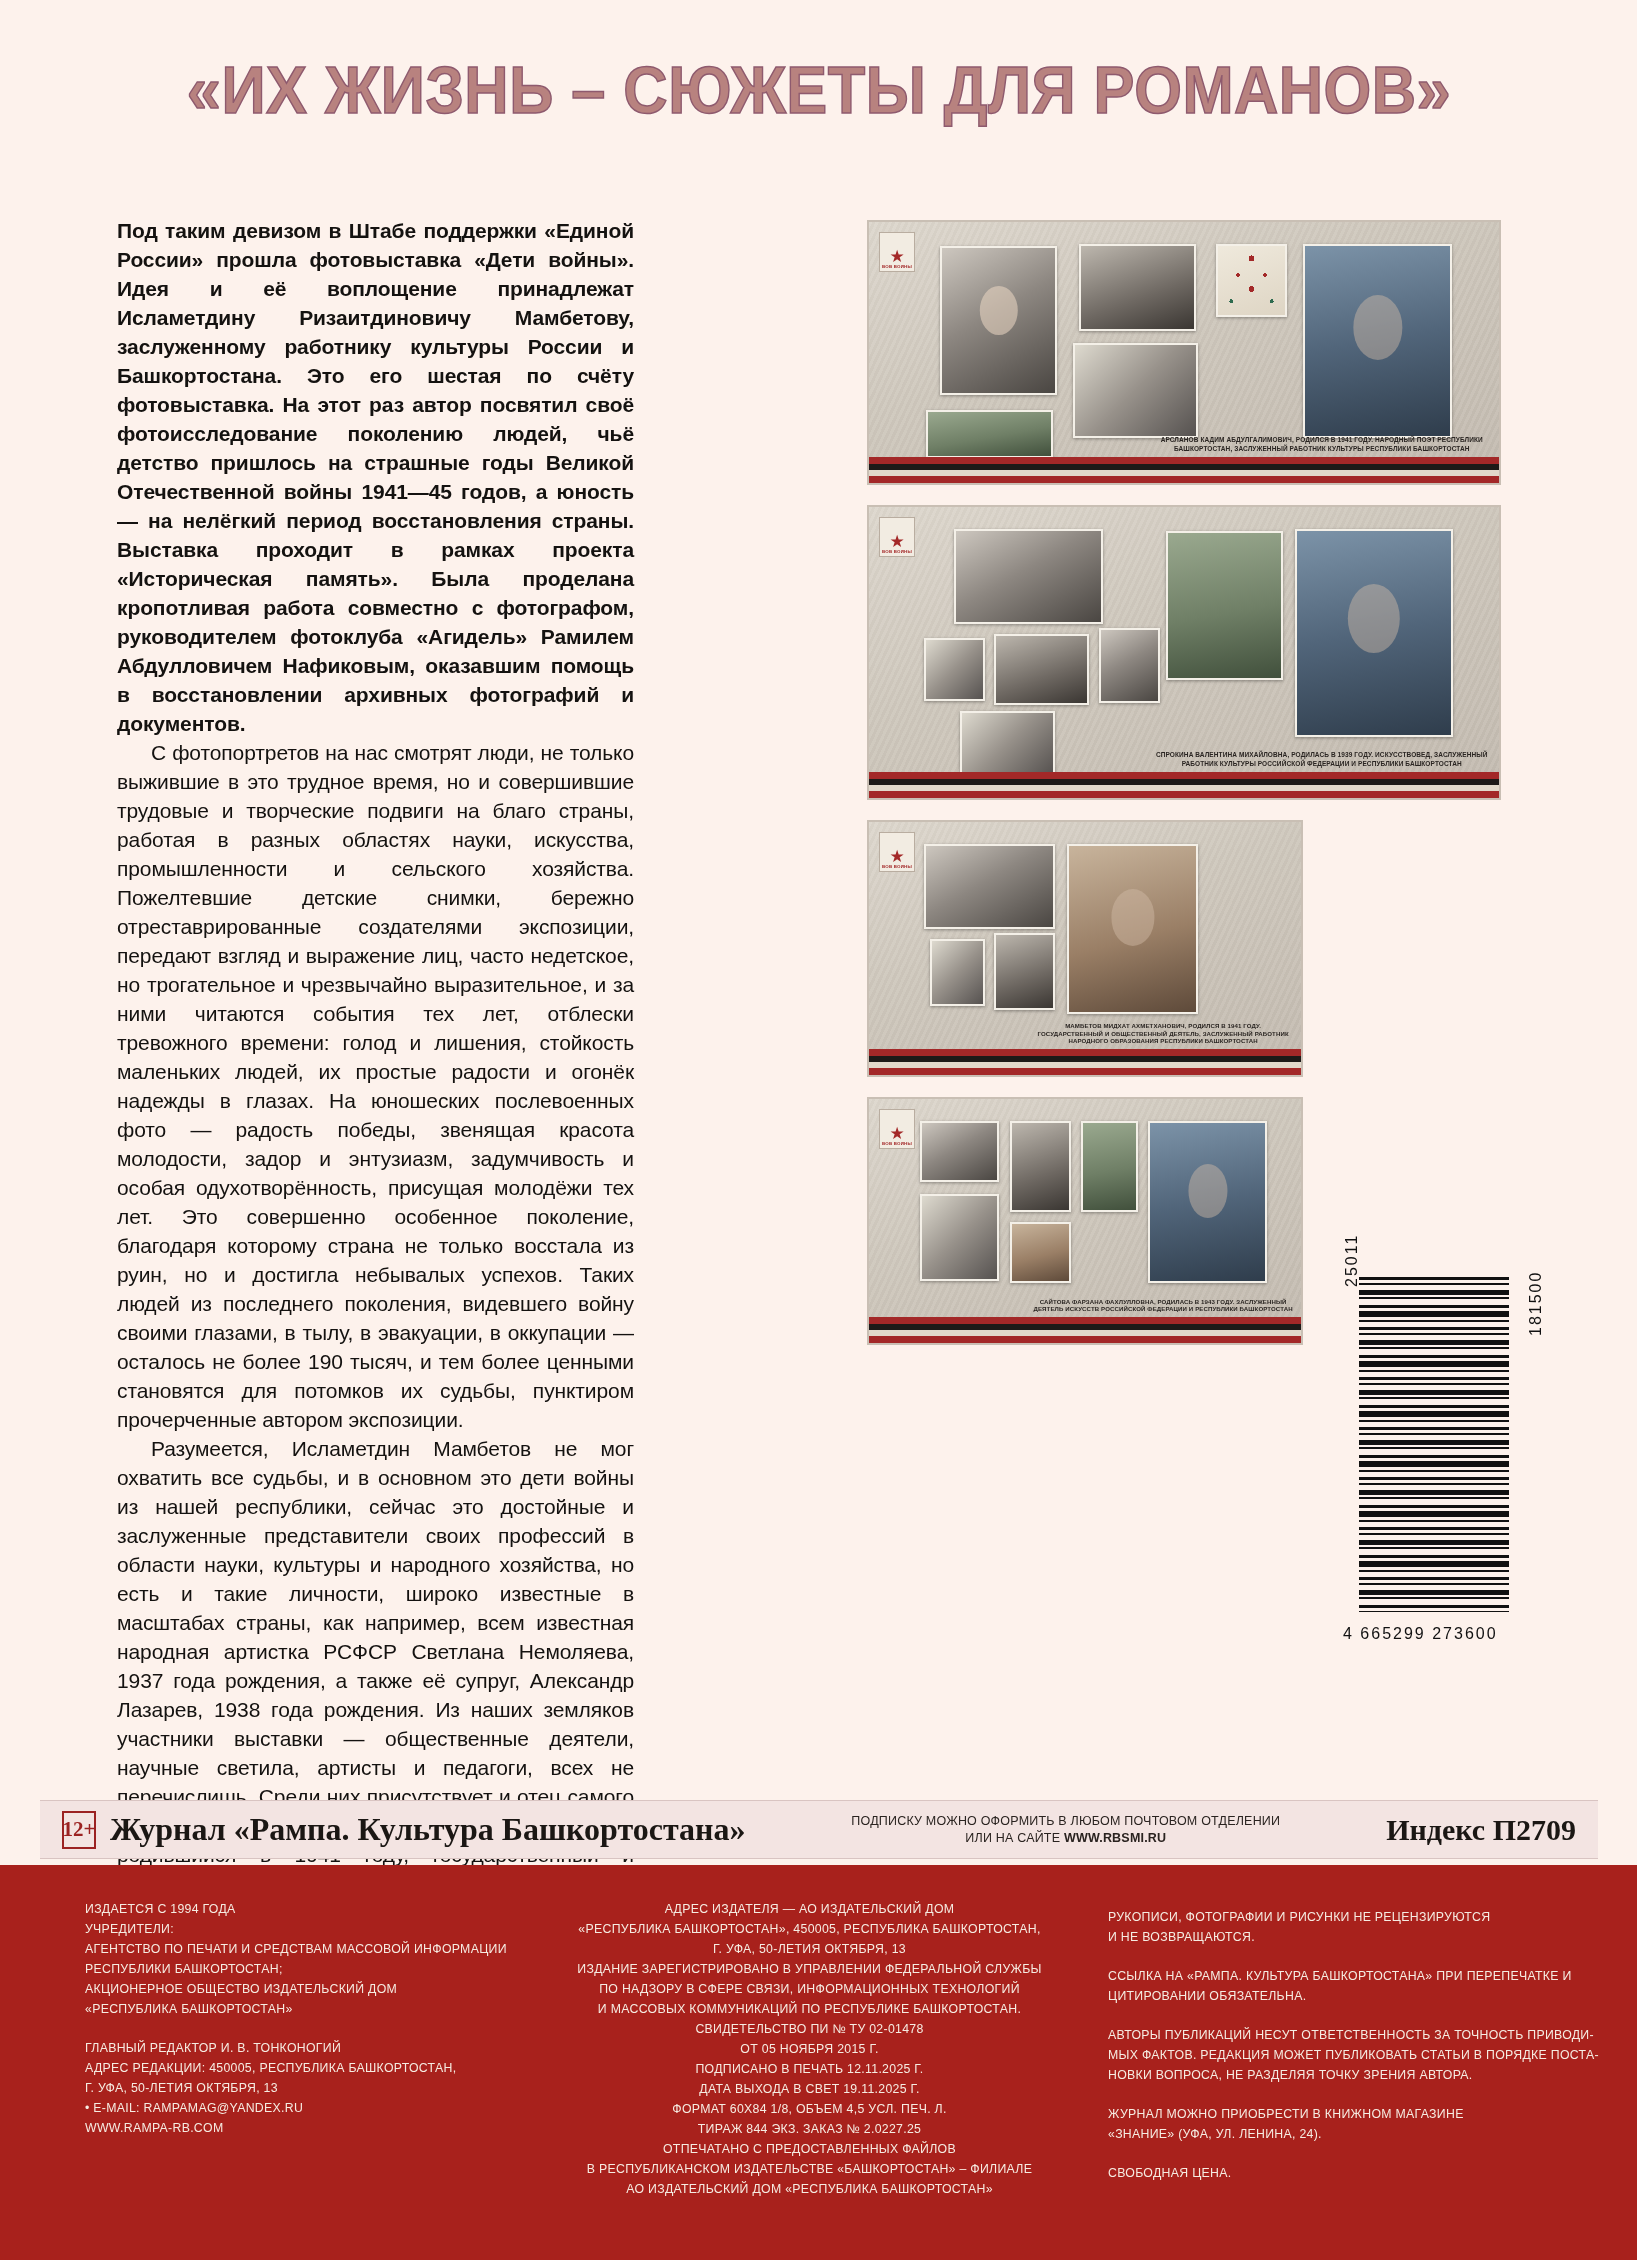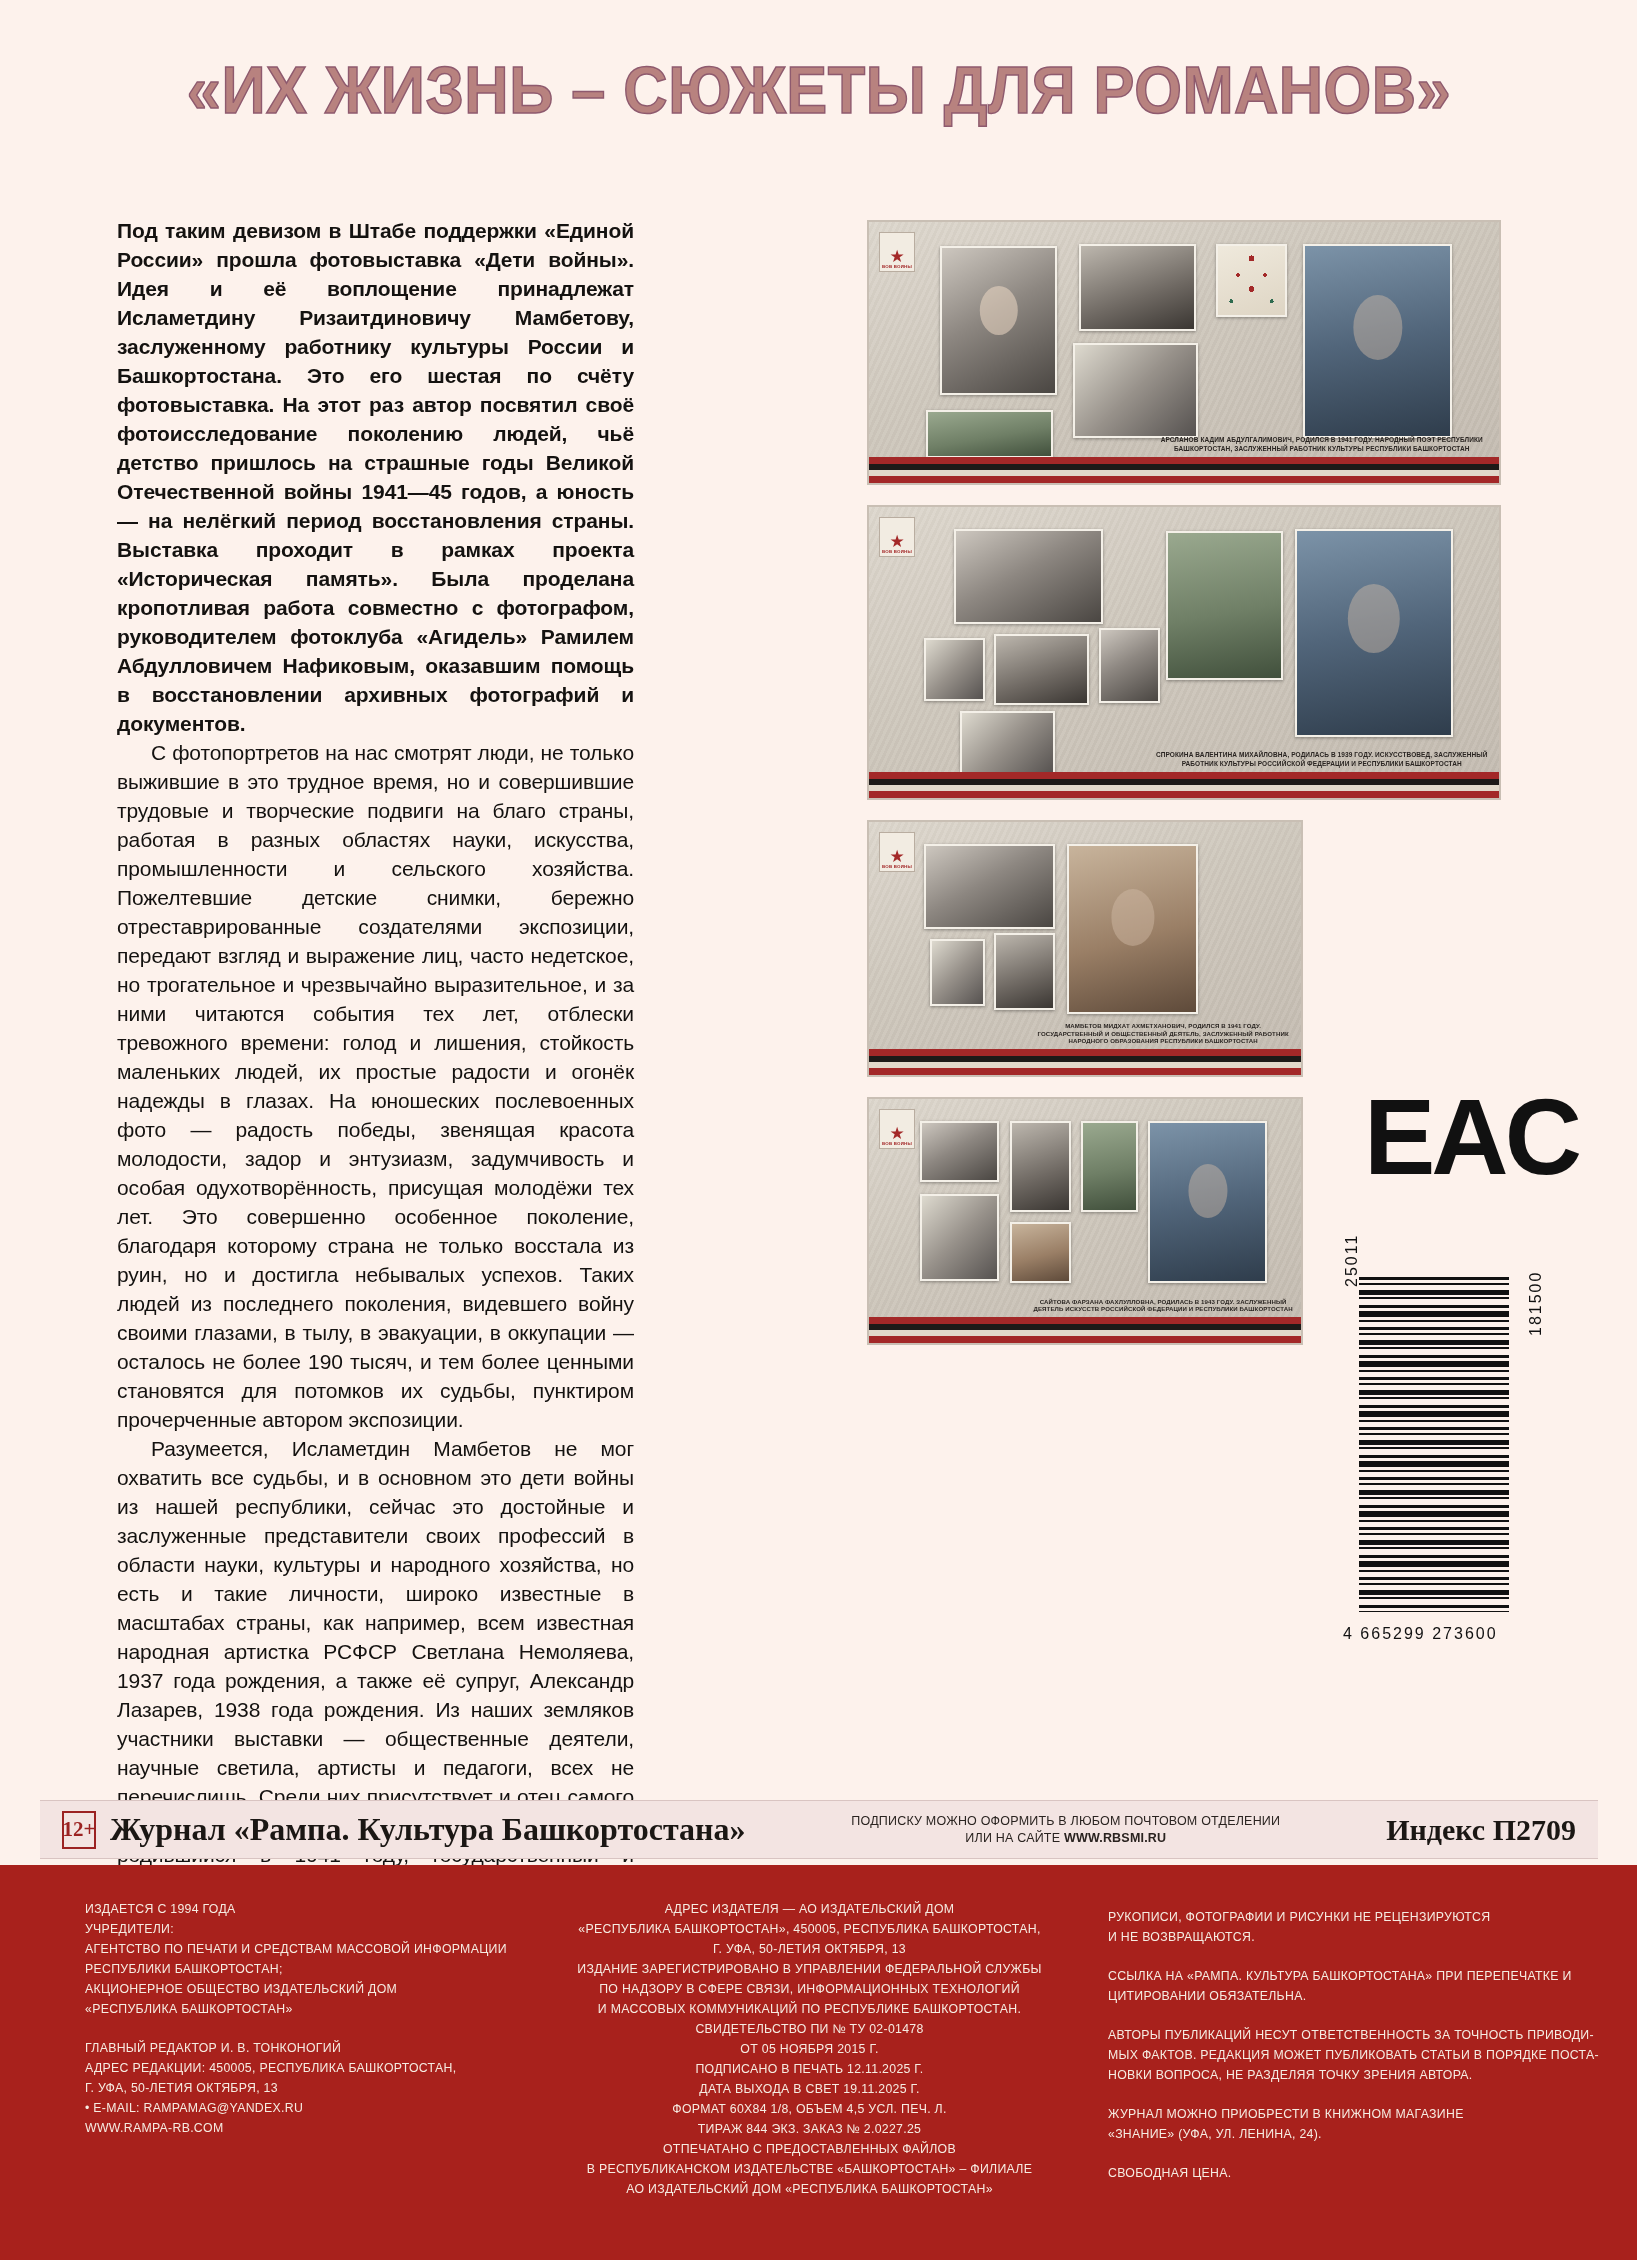--- a/index.html
+++ b/index.html
@@ -420,21 +420,20 @@
         <div class="ph col" style="left:279px; top:22px;  width:119px; height:162px;">
             <div class="face d"></div>
           </div>
       </div>
       <div class="board-caption">САЙТОВА ФАРЗАНА ФАХЛУЛЛОВНА, РОДИЛАСЬ В 1943 ГОДУ. ЗАСЛУЖЕННЫЙ ДЕЯТЕЛЬ ИСКУССТВ РОССИЙСКОЙ ФЕДЕРАЦИИ И РЕСПУБЛИКИ БАШКОРТОСТАН</div>
       <div class="board-stripes"></div>
     </div>
 
   </div>
 
-  <div class="eac">ЕAC</div>
 
   <div class="barcode-wrap">
     <div class="bc-num bc-top">25011</div>
     <div class="barcode"></div>
     <div class="bc-num bc-mid">181500</div>
     <div class="bc-num bc-bottom">4   665299   273600</div>
   </div>
 
   <div class="footer-bar">
     <div class="age-badge">12+</div>

